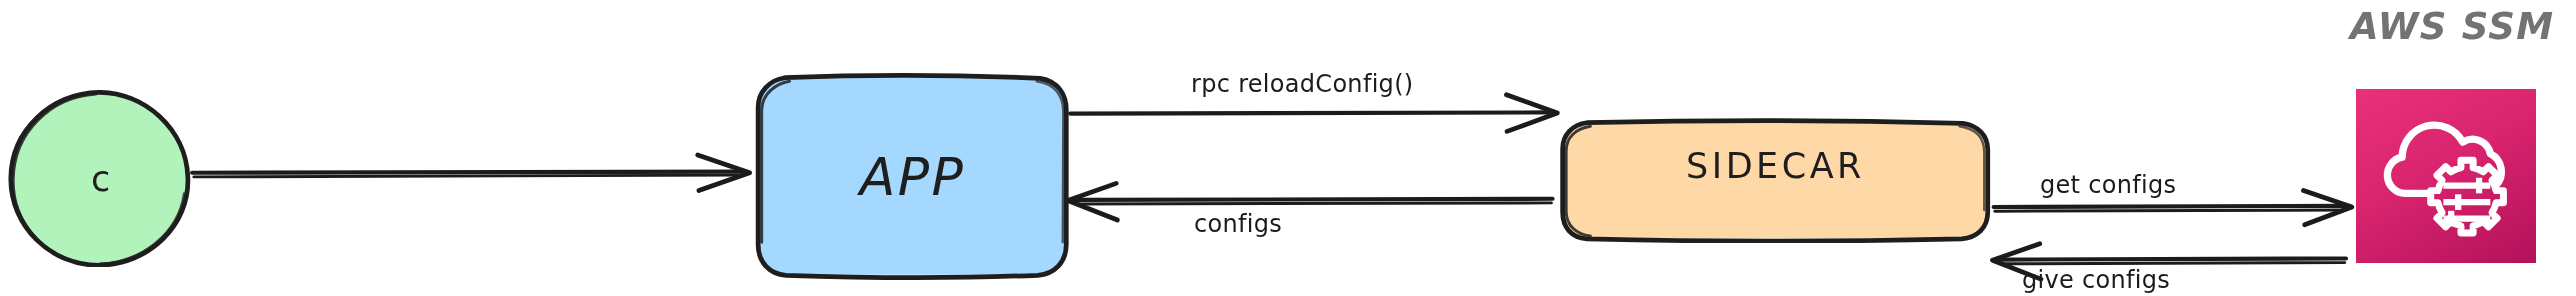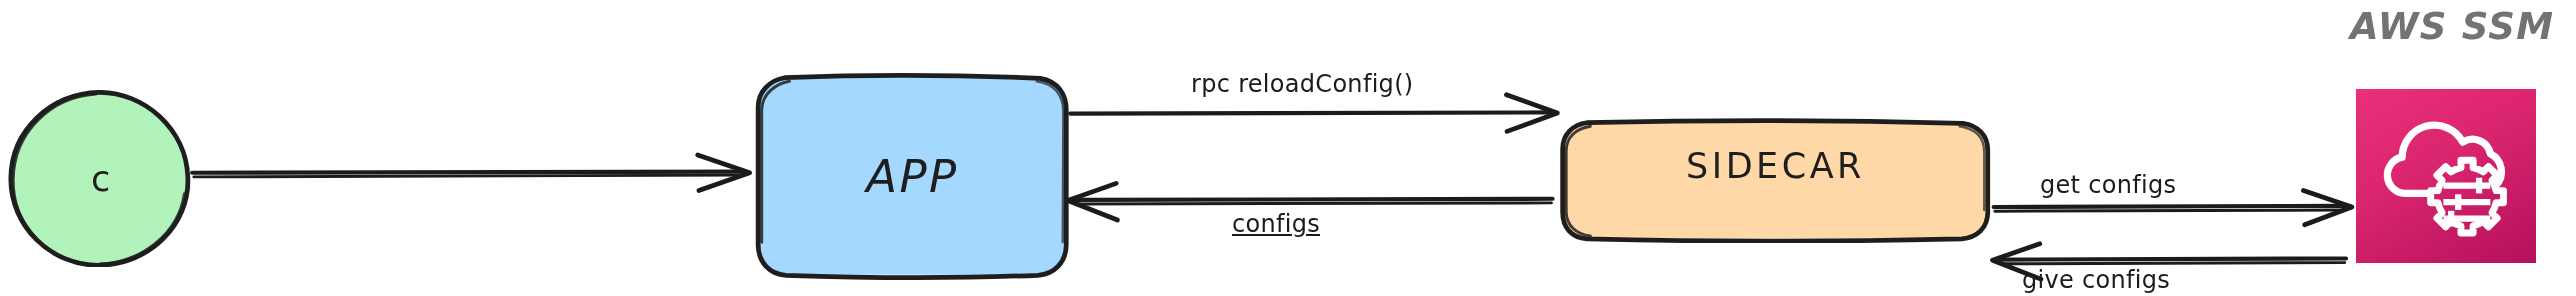--- a/index.html
+++ b/index.html
@@ -49,21 +49,21 @@
   #client-label { font-size: 35px; letter-spacing: 0; }
 
   
   #app-node {
     left: 754px;
     top: 73px;
     width: 317px;
     height: 207px;
   }
   #app-label {
-    font-size: 45px;
+    font-size: 52px;
     font-style: italic;
     letter-spacing: 2.4px;
   }
 
   
   #sidecar-node {
     left: 1558px;
     top: 118px;
     width: 435px;
     height: 96px;
@@ -152,21 +152,21 @@
         <path d="M3968 437 L3382 439"></path>
         <path d="M3966 444 L3384 446" stroke-width="5"></path>
         <path d="M3450 412 L3370 440 L3452 472" stroke-width="8"></path>
       </g>
     </g>
   </svg>
 
 
   <div class="edge-label" style="left:1149px; top:70px;margin-left:42px;">rpc reloadConfig()</div>
 
-  <div class="edge-label" style="left:1232px; top:210px;text-decoration:underline;">configs</div>
+  <div class="edge-label" style="left:1194px; top:210px;">configs</div>
 
   <div class="edge-label" style="left:2040px; top:157px;margin-top:14px;">get configs</div>
 
   <div class="edge-label" style="left:2022px; top:266px;text-align:right;">give configs</div>
 
   <div class="node" id="client-node">
     <svg width="187" height="177" viewBox="0 0 316 300" xmlns="http://www.w3.org/2000/svg">
       <ellipse cx="155" cy="150" rx="148" ry="146" fill="#b2f2bb" stroke="none"></ellipse>
       <path d="M155 4 C232 3 303 66 306 147 C310 230 239 296 156 297
                C74 298 5 231 6 149 C7 68 75 5 155 4 Z" fill="none" stroke="#1e1e1e" stroke-width="8" stroke-linecap="round"></path>

